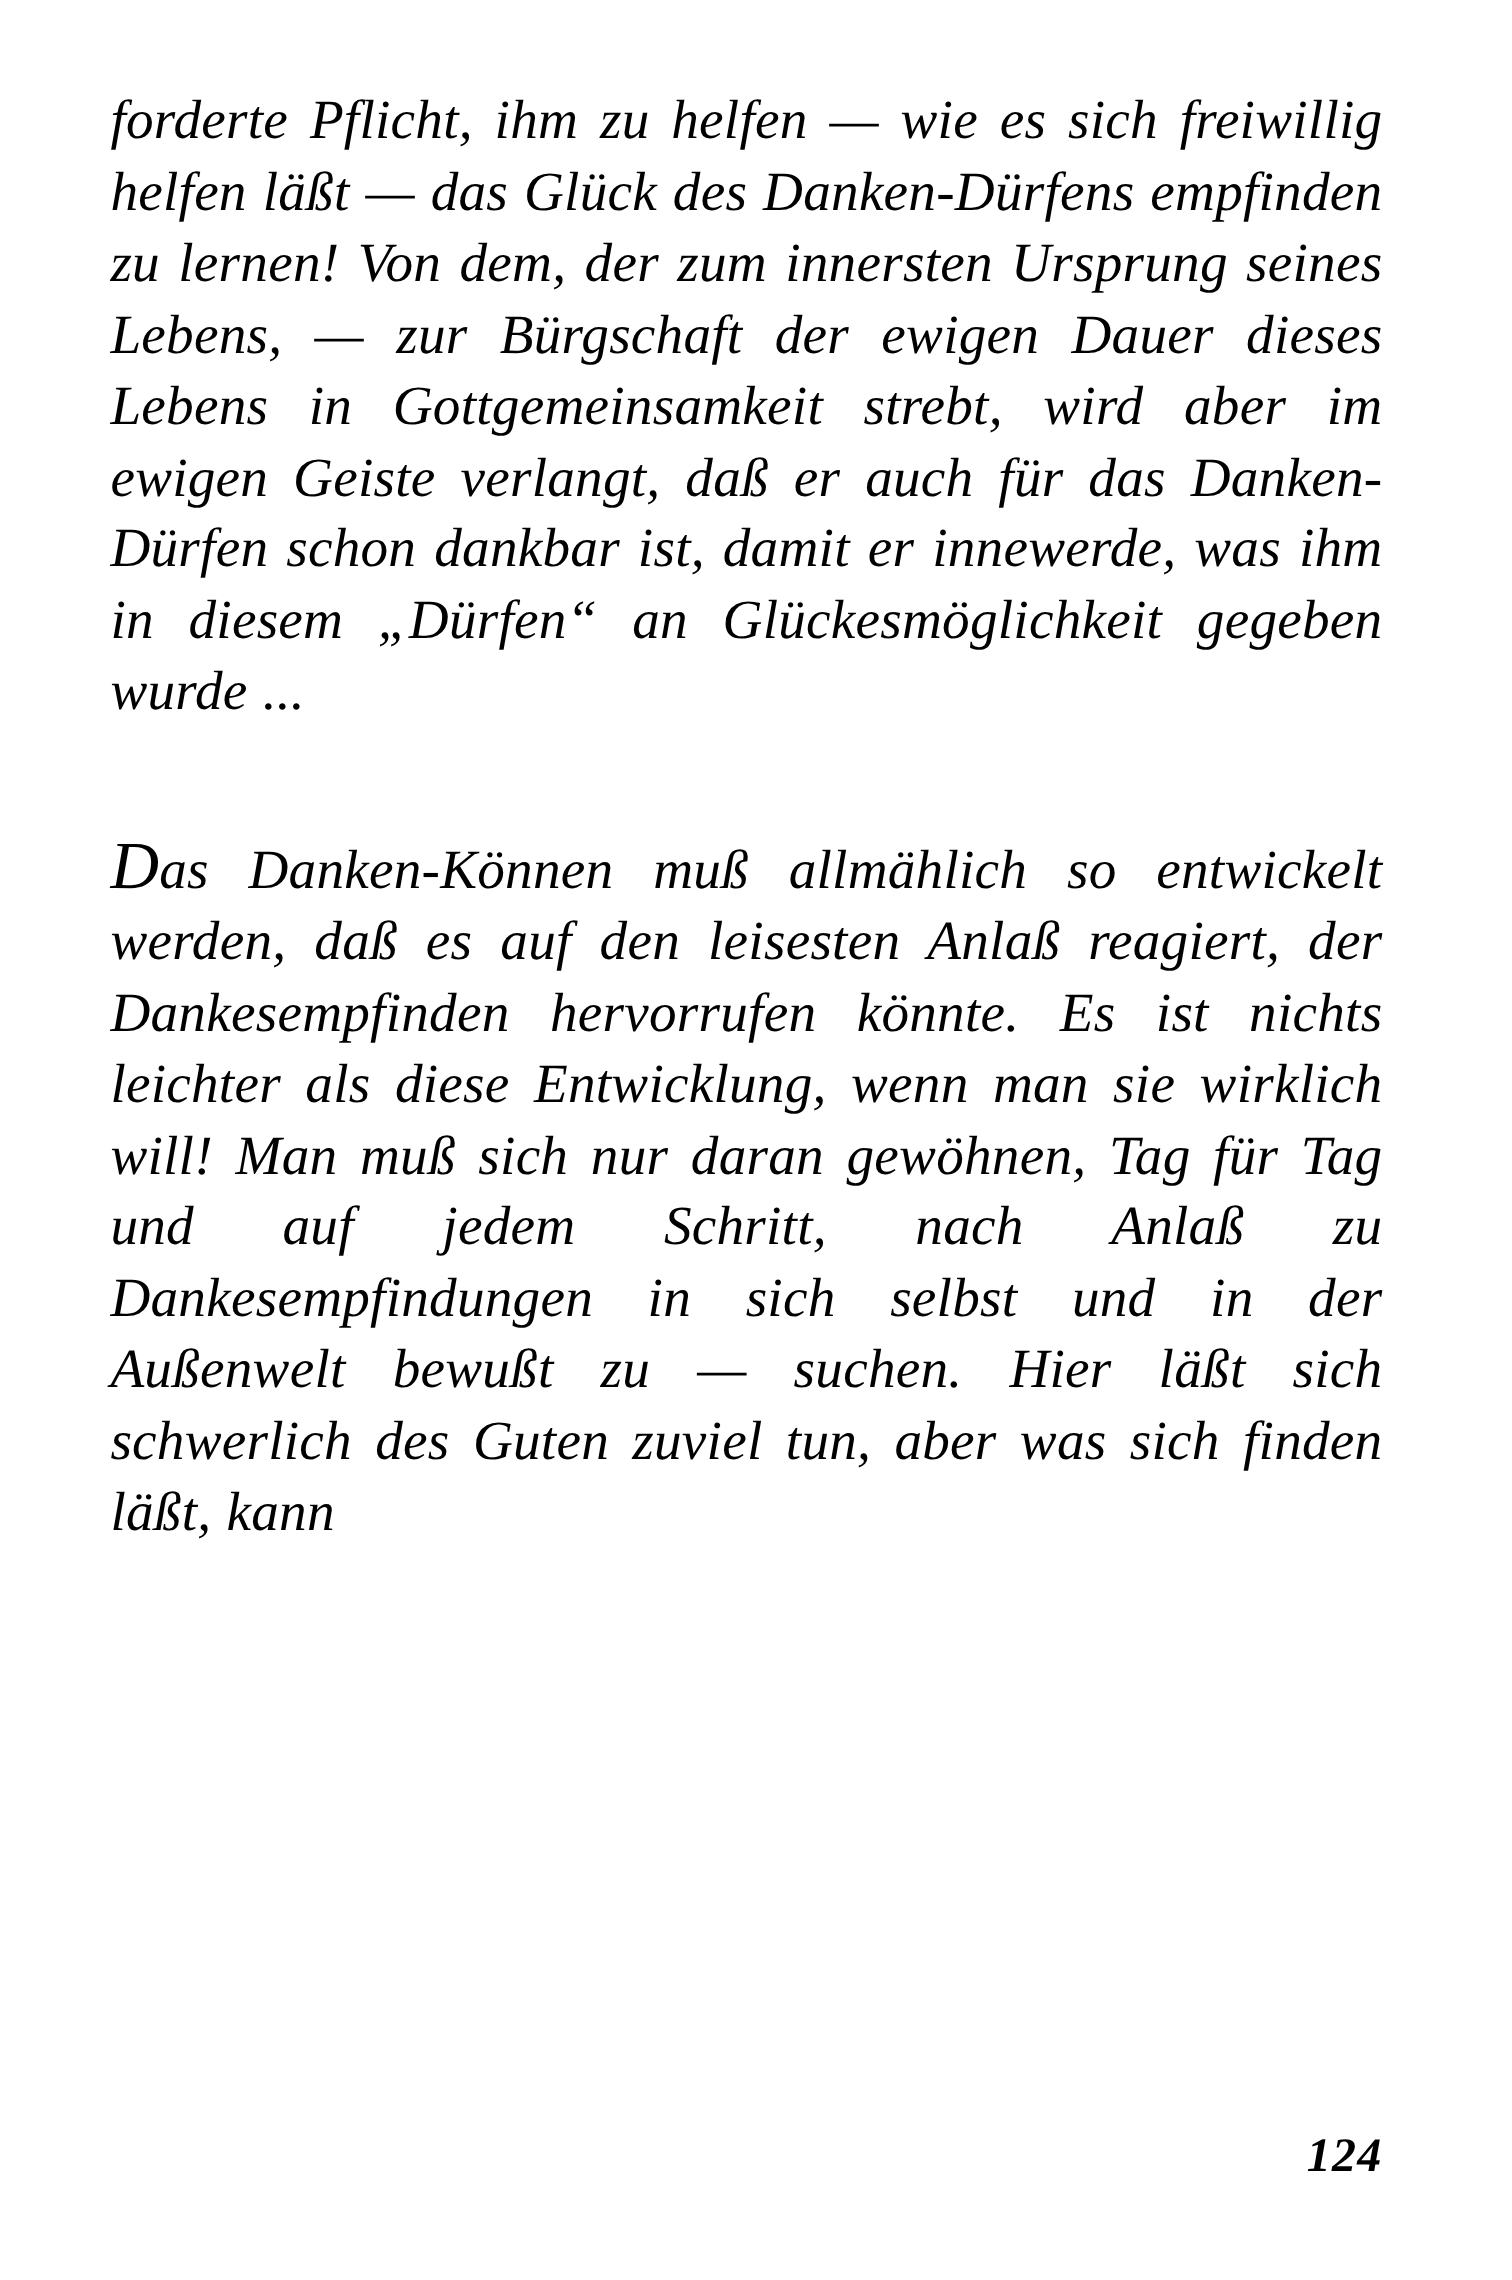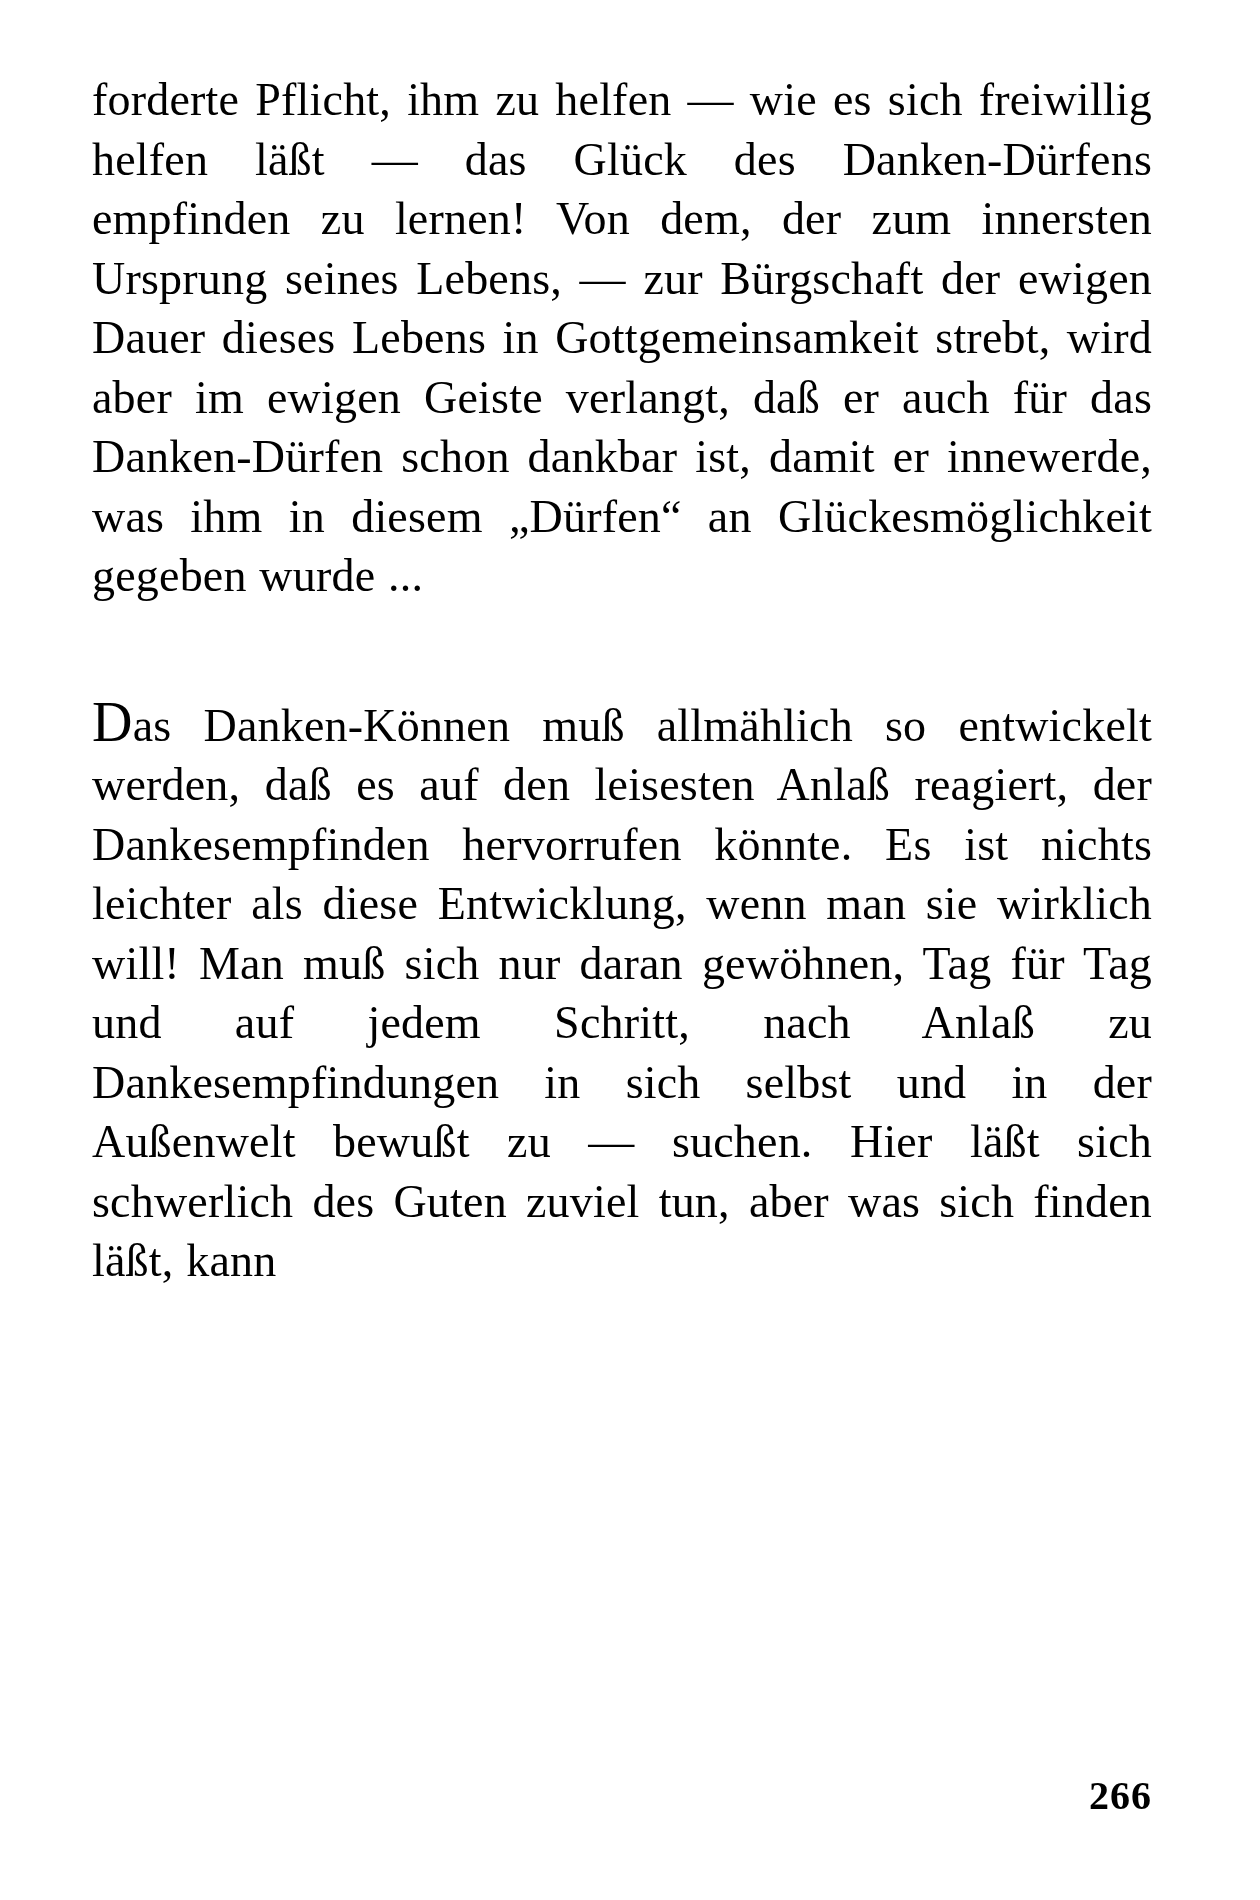--- a/index.html
+++ b/index.html
@@ -15,20 +15,21 @@
     color: #0d0d0d;
   }
   .page {
     position: absolute;
     left: 0;
     top: 0;
     width: 1260px;
     height: 1885px;
     box-sizing: border-box;
     padding: 70px 100px 60px 84px;
+    font-style: italic;
   }
   .text-block {
     width: 1060px;
     margin: 0 auto;
   }
   p.para {
     margin: 0;
     font-size: 46px;
     line-height: 59.5px;
     text-align: justify;
@@ -58,14 +59,14 @@
   }
 </style>
 </head>
 <body>
 
 <div class="page">
   <div class="text-block">
     <p class="para">forderte Pflicht, ihm zu helfen — wie es sich freiwillig helfen läßt — das Glück des Danken-Dürfens empfinden zu lernen! Von dem, der zum innersten Ursprung seines Lebens, — zur Bürgschaft der ewigen Dauer dieses Lebens in Gottgemeinsamkeit strebt, wird aber im ewigen Geiste verlangt, daß er auch für das Danken-Dürfen schon dankbar ist, damit er innewerde, was ihm in diesem „Dürfen“ an Glückesmöglichkeit gegeben wurde ...</p>
     <p class="para gap"><span class="dropcap">D</span><span>as Danken-Können muß allmählich so entwickelt werden, daß es auf den leisesten Anlaß reagiert, der Dankesempfinden hervorrufen könnte. Es ist nichts leichter als diese Entwicklung, wenn man sie wirklich will! Man muß sich nur daran gewöhnen, Tag für Tag und auf jedem Schritt, nach Anlaß zu Dankesempfindungen in sich selbst und in der Außenwelt bewußt zu — suchen. Hier läßt sich schwerlich des Guten zuviel tun, aber was sich finden läßt, kann</span></p>
   </div>
-  <div class="folio">266</div>
+  <div class="folio">124</div>
 </div>
 
 </body></html>

